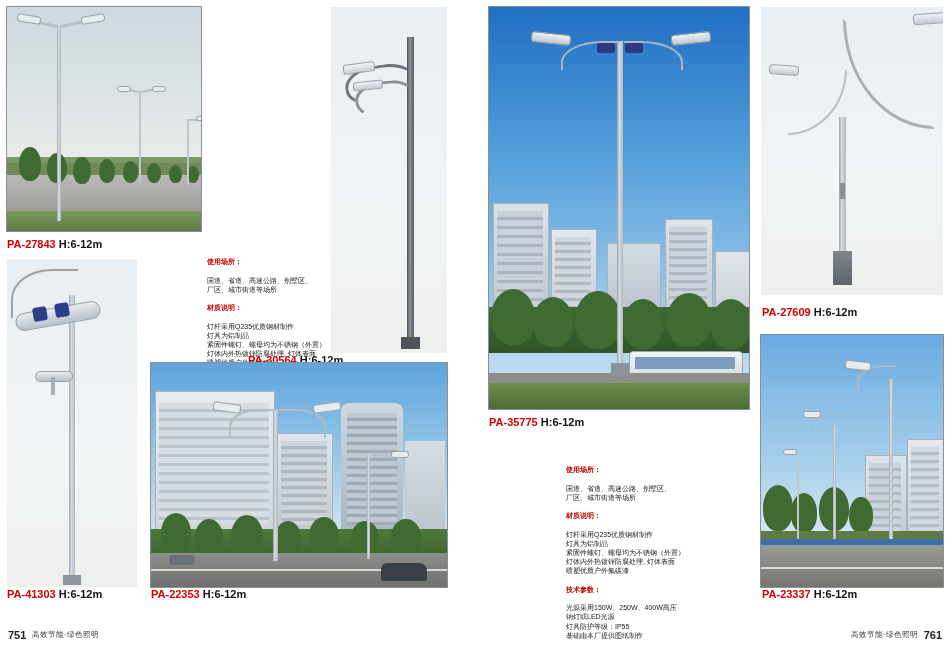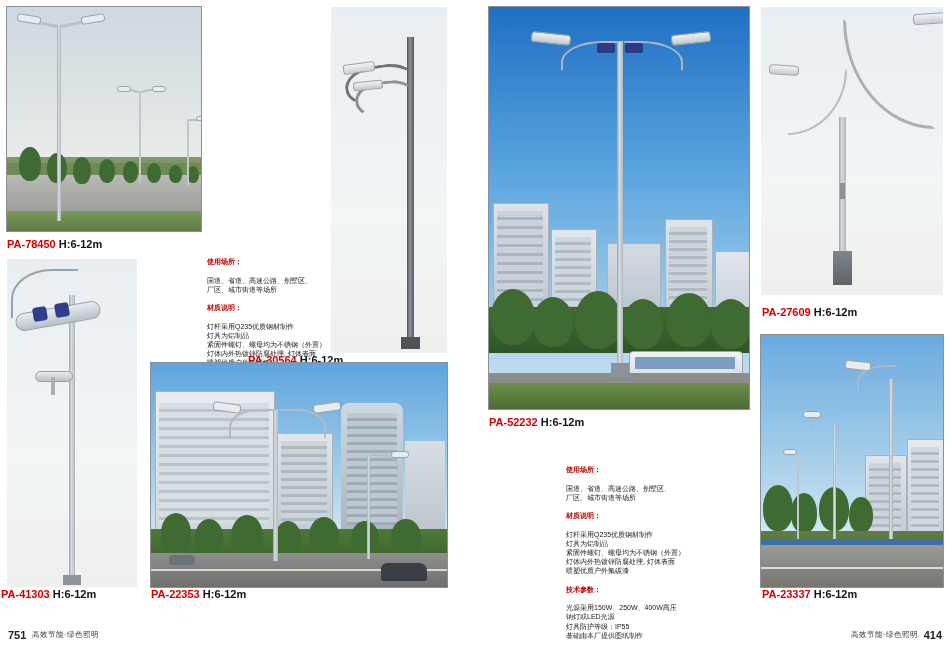--- a/index.html
+++ b/index.html
@@ -141,21 +141,21 @@
     <div class="arm" style="left:134px; top:84px; width:14px; height:2px; transform:rotate(-12deg); transform-origin:left center;"></div>
     <div class="arm" style="left:118px; top:84px; width:14px; height:2px; transform:rotate(12deg); transform-origin:right center;"></div>
     <div class="lamp" style="left:145px; top:79px; width:12px; height:4px;"></div>
     <div class="lamp" style="left:110px; top:79px; width:12px; height:4px;"></div>
     <div class="pole" style="left:180px; top:112px; width:2px; height:66px;"></div>
     <div class="arm" style="left:182px; top:112px; width:9px; height:2px;"></div>
     <div class="lamp" style="left:189px; top:109px; width:8px; height:3px;"></div>
 
   </div>
   <div class="caption" style="left:7px; top:238px;">
-    <span>PA-78450</span>
+    <span>PA-27843</span>
     <span class="size">H:6-12m</span>
   </div>
 
   <div class="specs" style="left:207px; top:248px;">
     <div class="hd">使用场所：</div>
     <div>国道、省道、高速公路、别墅区、
 厂区、城市街道等场所</div>
     <div class="hd">材质说明：</div>
     <div>灯杆采用Q235优质钢材制作
 灯具为铝制品
@@ -195,21 +195,21 @@
 
     <div style="position:absolute; left:8px; top:48px; width:84px; height:16px; background:linear-gradient(#e7ecef,#b9c1c8); border:1px solid #97a0a8; border-radius:10px; transform:rotate(-10deg);"></div>
     <div style="position:absolute; left:26px; top:48px; width:14px; height:14px; background:#2f3d8a; border-radius:3px; transform:rotate(-10deg);"></div>
     <div style="position:absolute; left:48px; top:44px; width:14px; height:14px; background:#2f3d8a; border-radius:3px; transform:rotate(-10deg);"></div>
 
     <div style="position:absolute; left:28px; top:112px; width:36px; height:9px; background:linear-gradient(#e7ecef,#b9c1c8); border:1px solid #97a0a8; border-radius:6px;"></div>
     <div style="position:absolute; left:44px; top:118px; width:4px; height:18px; background:#a8b0b7;"></div>
 
     <div style="position:absolute; left:56px; top:316px; width:18px; height:10px; background:#8e959b;"></div>
   </div>
-  <div class="caption" style="left:1px; top:588px;">
+  <div class="caption" style="left:7px; top:588px;">
     <span>PA-41303</span>
     <span class="size">H:6-12m</span>
   </div>
 
   <div class="photo" style="left:150px; top:362px; width:298px; height:226px;">
     <div class="sky-blue" style="background:linear-gradient(#5fa4dd 0%, #9ccbe9 45%, #cfe3f1 75%, #e3eef5 100%);"></div>
 
     <div class="bldg wh" style="left:4px; top:28px; width:118px; height:140px; background:linear-gradient(#e9ecef,#cfd6dc);"></div>
     <div style="position:absolute; left:8px; top:40px; width:110px; height:120px; background:repeating-linear-gradient(#d6dde3 0 6px, #b9c3cb 6px 9px);"></div>
 
@@ -286,21 +286,21 @@
     <div style="position:absolute; left:134px; top:34px; width:56px; height:26px; border:2.5px solid #aeb6bd; border-radius:0 70% 0 0; border-left-color:transparent; border-bottom-color:transparent;"></div>
     <div style="position:absolute; left:72px;  top:34px; width:56px; height:26px; border:2.5px solid #aeb6bd; border-radius:70% 0 0 0; border-right-color:transparent; border-bottom-color:transparent;"></div>
     <div style="position:absolute; left:182px; top:26px; width:38px; height:9px; background:linear-gradient(#eef2f5,#c0c8cf); border:1px solid #97a0a8; border-radius:4px; transform:rotate(-6deg);"></div>
     <div style="position:absolute; left:42px;  top:26px; width:38px; height:9px; background:linear-gradient(#eef2f5,#c0c8cf); border:1px solid #97a0a8; border-radius:4px; transform:rotate(6deg);"></div>
     <div style="position:absolute; left:108px; top:36px; width:18px; height:10px; background:#2c3a86; border-radius:2px;"></div>
     <div style="position:absolute; left:136px; top:36px; width:18px; height:10px; background:#2c3a86; border-radius:2px;"></div>
 
     <div style="position:absolute; left:122px; top:356px; width:18px; height:14px; background:#8b9299;"></div>
   </div>
   <div class="caption" style="left:489px; top:416px;">
-    <span>PA-52232</span>
+    <span>PA-35775</span>
     <span class="size">H:6-12m</span>
   </div>
 
   <div class="photo" style="left:760px; top:6px; width:184px; height:290px; border-color:#ffffff;">
     <div class="sky-white"></div>
 
     <div class="pole" style="left:78px; top:110px; width:7px; height:166px;"></div>
 
     <div style="position:absolute; left:82px; top:12px; width:86px; height:104px; border:3px solid #a9b1b8; border-radius:0 0 0 100%; border-top-color:transparent; border-right-color:transparent;"></div>
     <div style="position:absolute; left:152px; top:6px; width:34px; height:9px; background:linear-gradient(#f0f3f6,#c4ccd3); border:1px solid #99a2aa; border-radius:4px; transform:rotate(-4deg);"></div>
@@ -362,16 +362,16 @@
     <div class="pole" style="left:36px; top:120px; width:2px; height:84px;"></div>
     <div class="lamp" style="left:22px; top:114px; width:12px; height:4px;"></div>
 
     <div style="position:absolute; left:0; right:0; bottom:42px; height:6px; background:#3e6fa8;"></div>
   </div>
   <div class="caption" style="left:762px; top:588px;">
     <span>PA-23337</span>
     <span class="size">H:6-12m</span>
   </div>
 
-  <div class="folio right">414</div>
+  <div class="folio right">761</div>
   <div class="folio-text right">高效节能·绿色照明</div>
 
 </div>
 
 </body></html>

